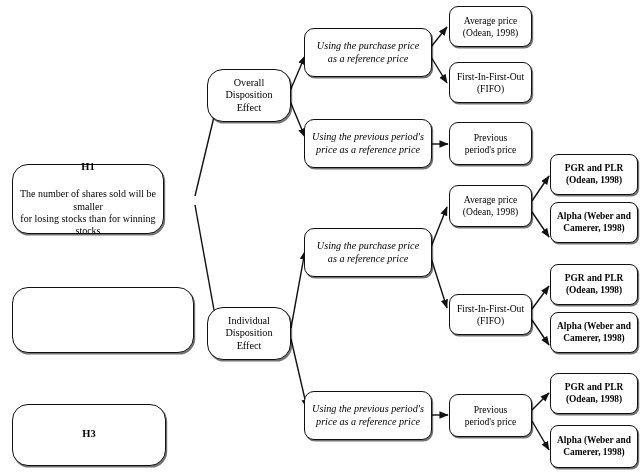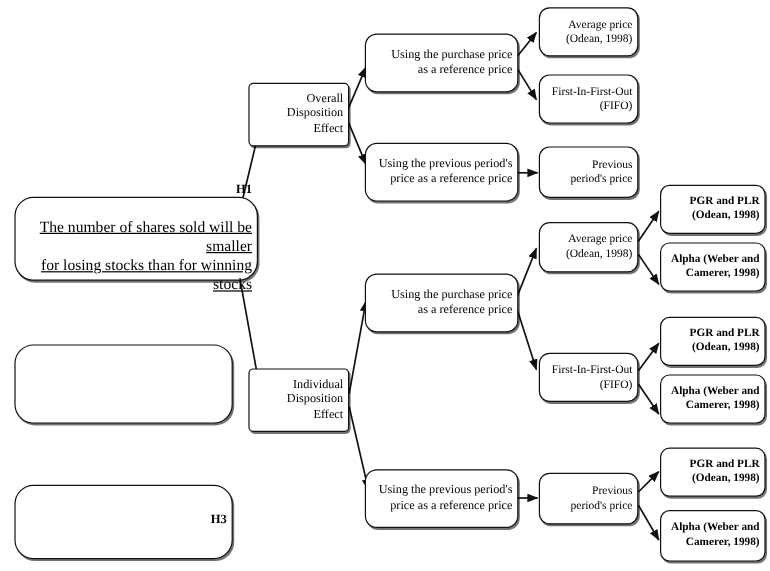--- a/index.html
+++ b/index.html
@@ -29,21 +29,21 @@
   }
   .node {
     position: absolute;
     box-sizing: border-box;
     border: 1.4px solid #111111;
     border-radius: 9px;
     background: #ffffff;
     display: flex;
     align-items: center;
     justify-content: center;
-    text-align: right;
+    text-align: center;
     line-height: 1.22;
     padding: 2px 4px;
     z-index: 3;
     box-shadow: 1.2px 1.6px 0 rgba(0,0,0,0.55);
   }
   .node .txt {
     display: block;
     width: 100%;
     white-space: pre-line;
   }
@@ -53,30 +53,30 @@
   }
   .hypothesis .hlabel {
     display: block;
     font-weight: bold;
     font-size: 10.5px;
     margin-bottom: 2px;
   }
   .hypothesis .hbody {
     display: block;
     white-space: pre-line;
-    font-size: 13px;
-    text-decoration: underline;
+    font-size: 10px;
   }
   .stage {
     font-size: 10.2px;
-    border-radius: 4px;
+    border-radius: 16px;
   }
   .method {
     font-size: 10.2px;
     border-radius: 10px;
+    font-style: italic;
   }
   .measure {
     font-size: 9.6px;
     border-radius: 9px;
   }
   .metric {
     font-size: 9.4px;
     border-radius: 8px;
     font-weight: bold;
   }
@@ -118,34 +118,34 @@
       <path d="M532,212 L549,237"></path>
 
       <path d="M532,309 L549,286"></path>
       <path d="M532,320 L549,345"></path>
 
       <path d="M532,410 L549,393"></path>
       <path d="M532,421 L549,450"></path>
     </g>
   </svg>
 
-  <div class="node hypothesis" style="left:12px; top:164px; width:203px; height:70px;">
+  <div class="node hypothesis" style="left:12px; top:164px; width:152px; height:70px;">
     <span class="txt">
       <span class="hlabel">H1</span>
       <span class="hbody">The number of shares sold will be smaller
 for losing stocks than for winning stocks</span>
     </span>
   </div>
 
   <div class="node hypothesis" style="left:12px; top:287px; width:182px; height:66px;">
     <span class="txt">
     </span>
   </div>
 
-  <div class="node hypothesis" style="left:12px; top:404px; width:182px; height:62px;">
+  <div class="node hypothesis" style="left:12px; top:404px; width:154px; height:62px;">
     <span class="txt">
       <span class="hlabel">H3</span>
     </span>
   </div>
 
   <div class="node stage" style="left:207px; top:69px; width:84px; height:53px;">
     <span class="txt">Overall
 Disposition Effect</span>
   </div>
 

